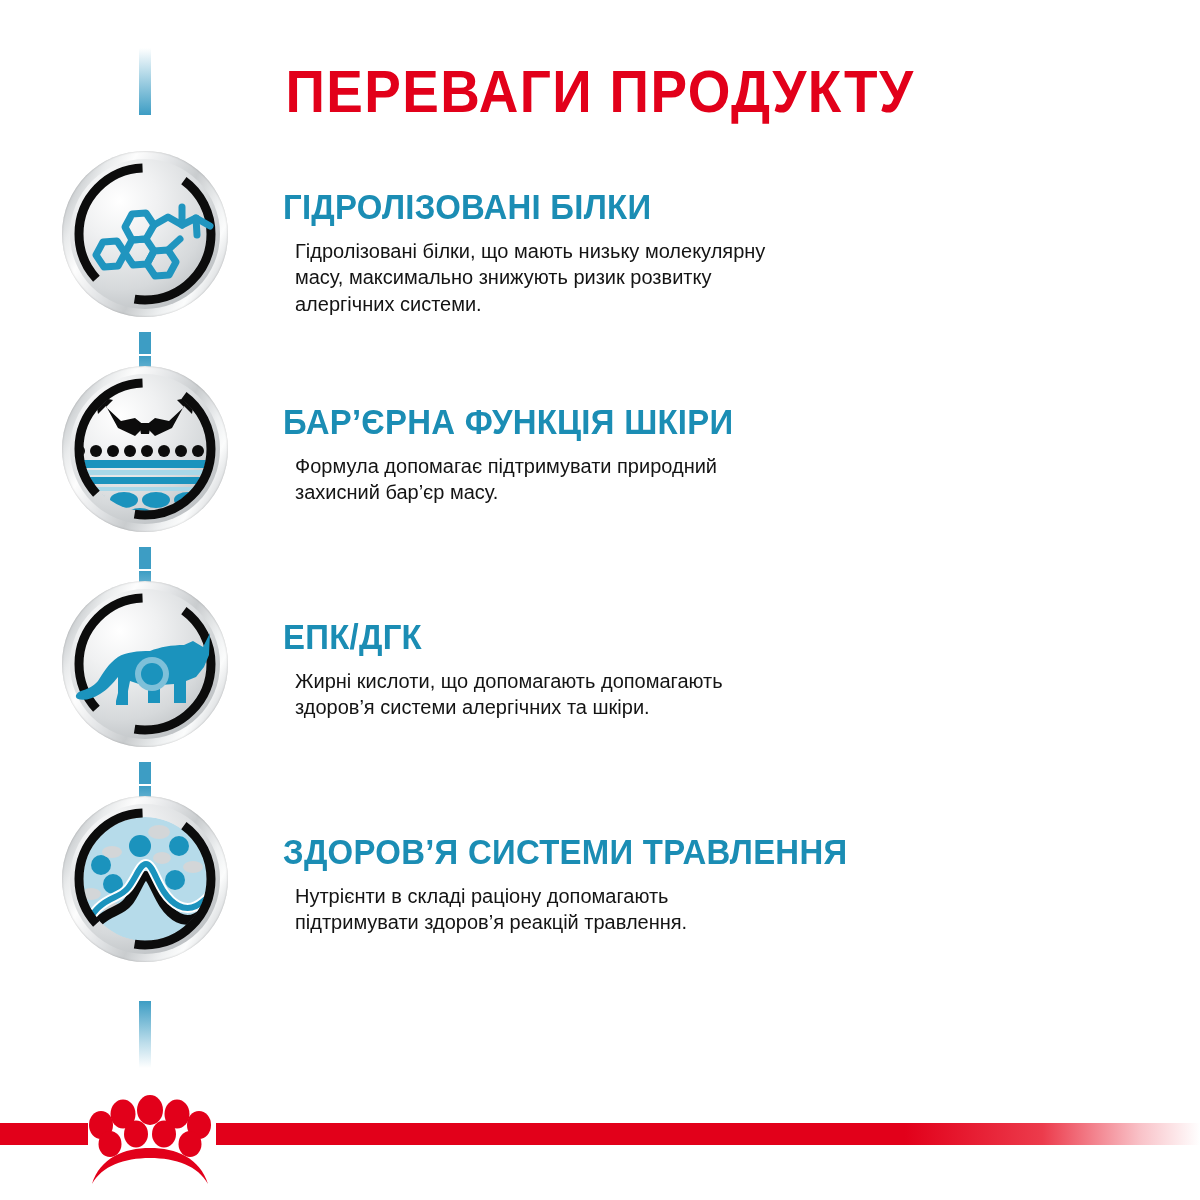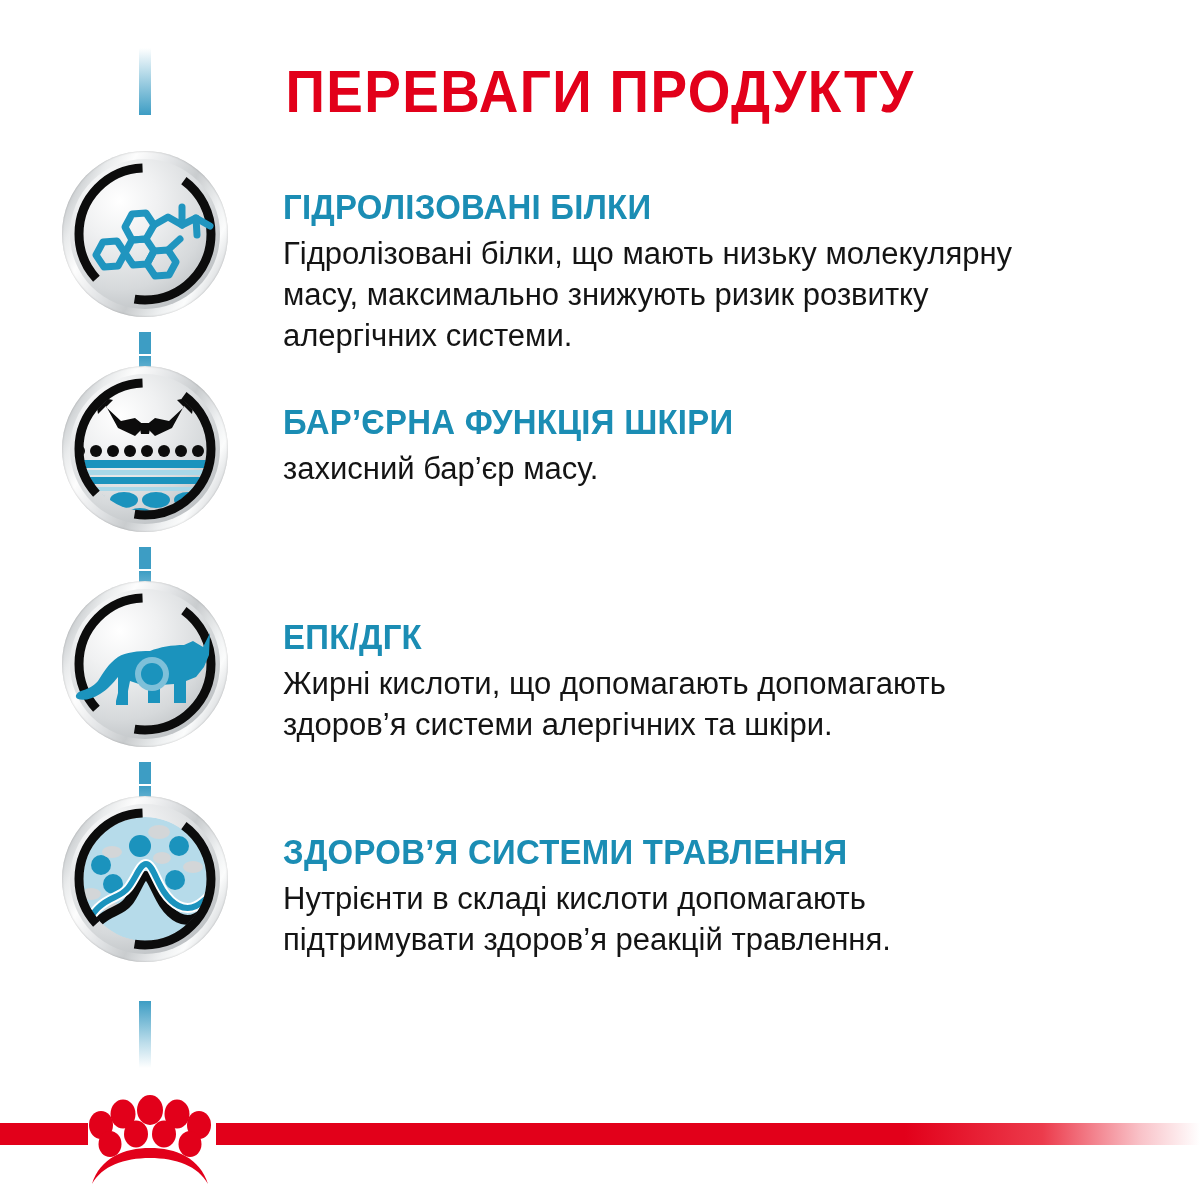--- a/index.html
+++ b/index.html
@@ -64,23 +64,23 @@
     font-weight: bold;
     letter-spacing: 0.3px;
     line-height: 1.08;
     margin: 0 0 7px 0;
     transform: scaleX(0.94);
     transform-origin: left center;
     white-space: nowrap;
   }
   .benefit-body {
     color: #141414;
-    font-size: 31px;
+    font-size: 20px;
     line-height: 1.33;
-    margin: 0;
+    margin: 12px;
     max-width: 880px;
   }
   .benefit-body span { display: block; white-space: nowrap; }
 
   
   .connector {
     position: absolute;
     left: 139px;
     width: 12px;
     background: #3d9dc4;
@@ -259,20 +259,21 @@
             </g>
           </g>
           <circle cx="83" cy="83" r="66" fill="none" stroke="#0c0c0c" stroke-width="9" stroke-dasharray="150 44 150 44" stroke-dashoffset="36"></circle>
         </svg>
       </div>
       <div class="connector bottom-fade"></div>
     </div>
     <div class="text-col">
       <h2 class="benefit-title">БАР’ЄРНА ФУНКЦІЯ ШКІРИ</h2>
       <p class="benefit-body">
+        <span>Формула допомагає підтримувати природний</span>
         <span>захисний бар’єр масу.</span>
       </p>
     </div>
   </div>
 
   <div class="benefit-row">
     <div class="icon-col">
       <div class="connector mid"></div>
       <div class="medallion">
         <div class="inner-face"></div>
@@ -344,21 +345,21 @@
                      C110,108 122,116 134,110 C146,104 152,92 162,88" fill="none" stroke="#1b93bd" stroke-width="6" stroke-linecap="round"></path>
           </g>
           <circle cx="83" cy="83" r="66" fill="none" stroke="#0c0c0c" stroke-width="9" stroke-dasharray="150 44 150 44" stroke-dashoffset="36"></circle>
         </svg>
       </div>
       <div class="connector bottom-fade"></div>
     </div>
     <div class="text-col">
       <h2 class="benefit-title">ЗДОРОВ’Я СИСТЕМИ ТРАВЛЕННЯ</h2>
       <p class="benefit-body">
-        <span>Нутрієнти в складі кислоти допомагають</span>
+        <span>Нутрієнти в складі раціону допомагають</span>
         <span>підтримувати здоров’я реакцій травлення.</span>
       </p>
     </div>
   </div>
 
 </div>
 
 <div id="footer">
   <div id="footer-bar-left"></div>
   <div id="footer-bar-right"></div>

